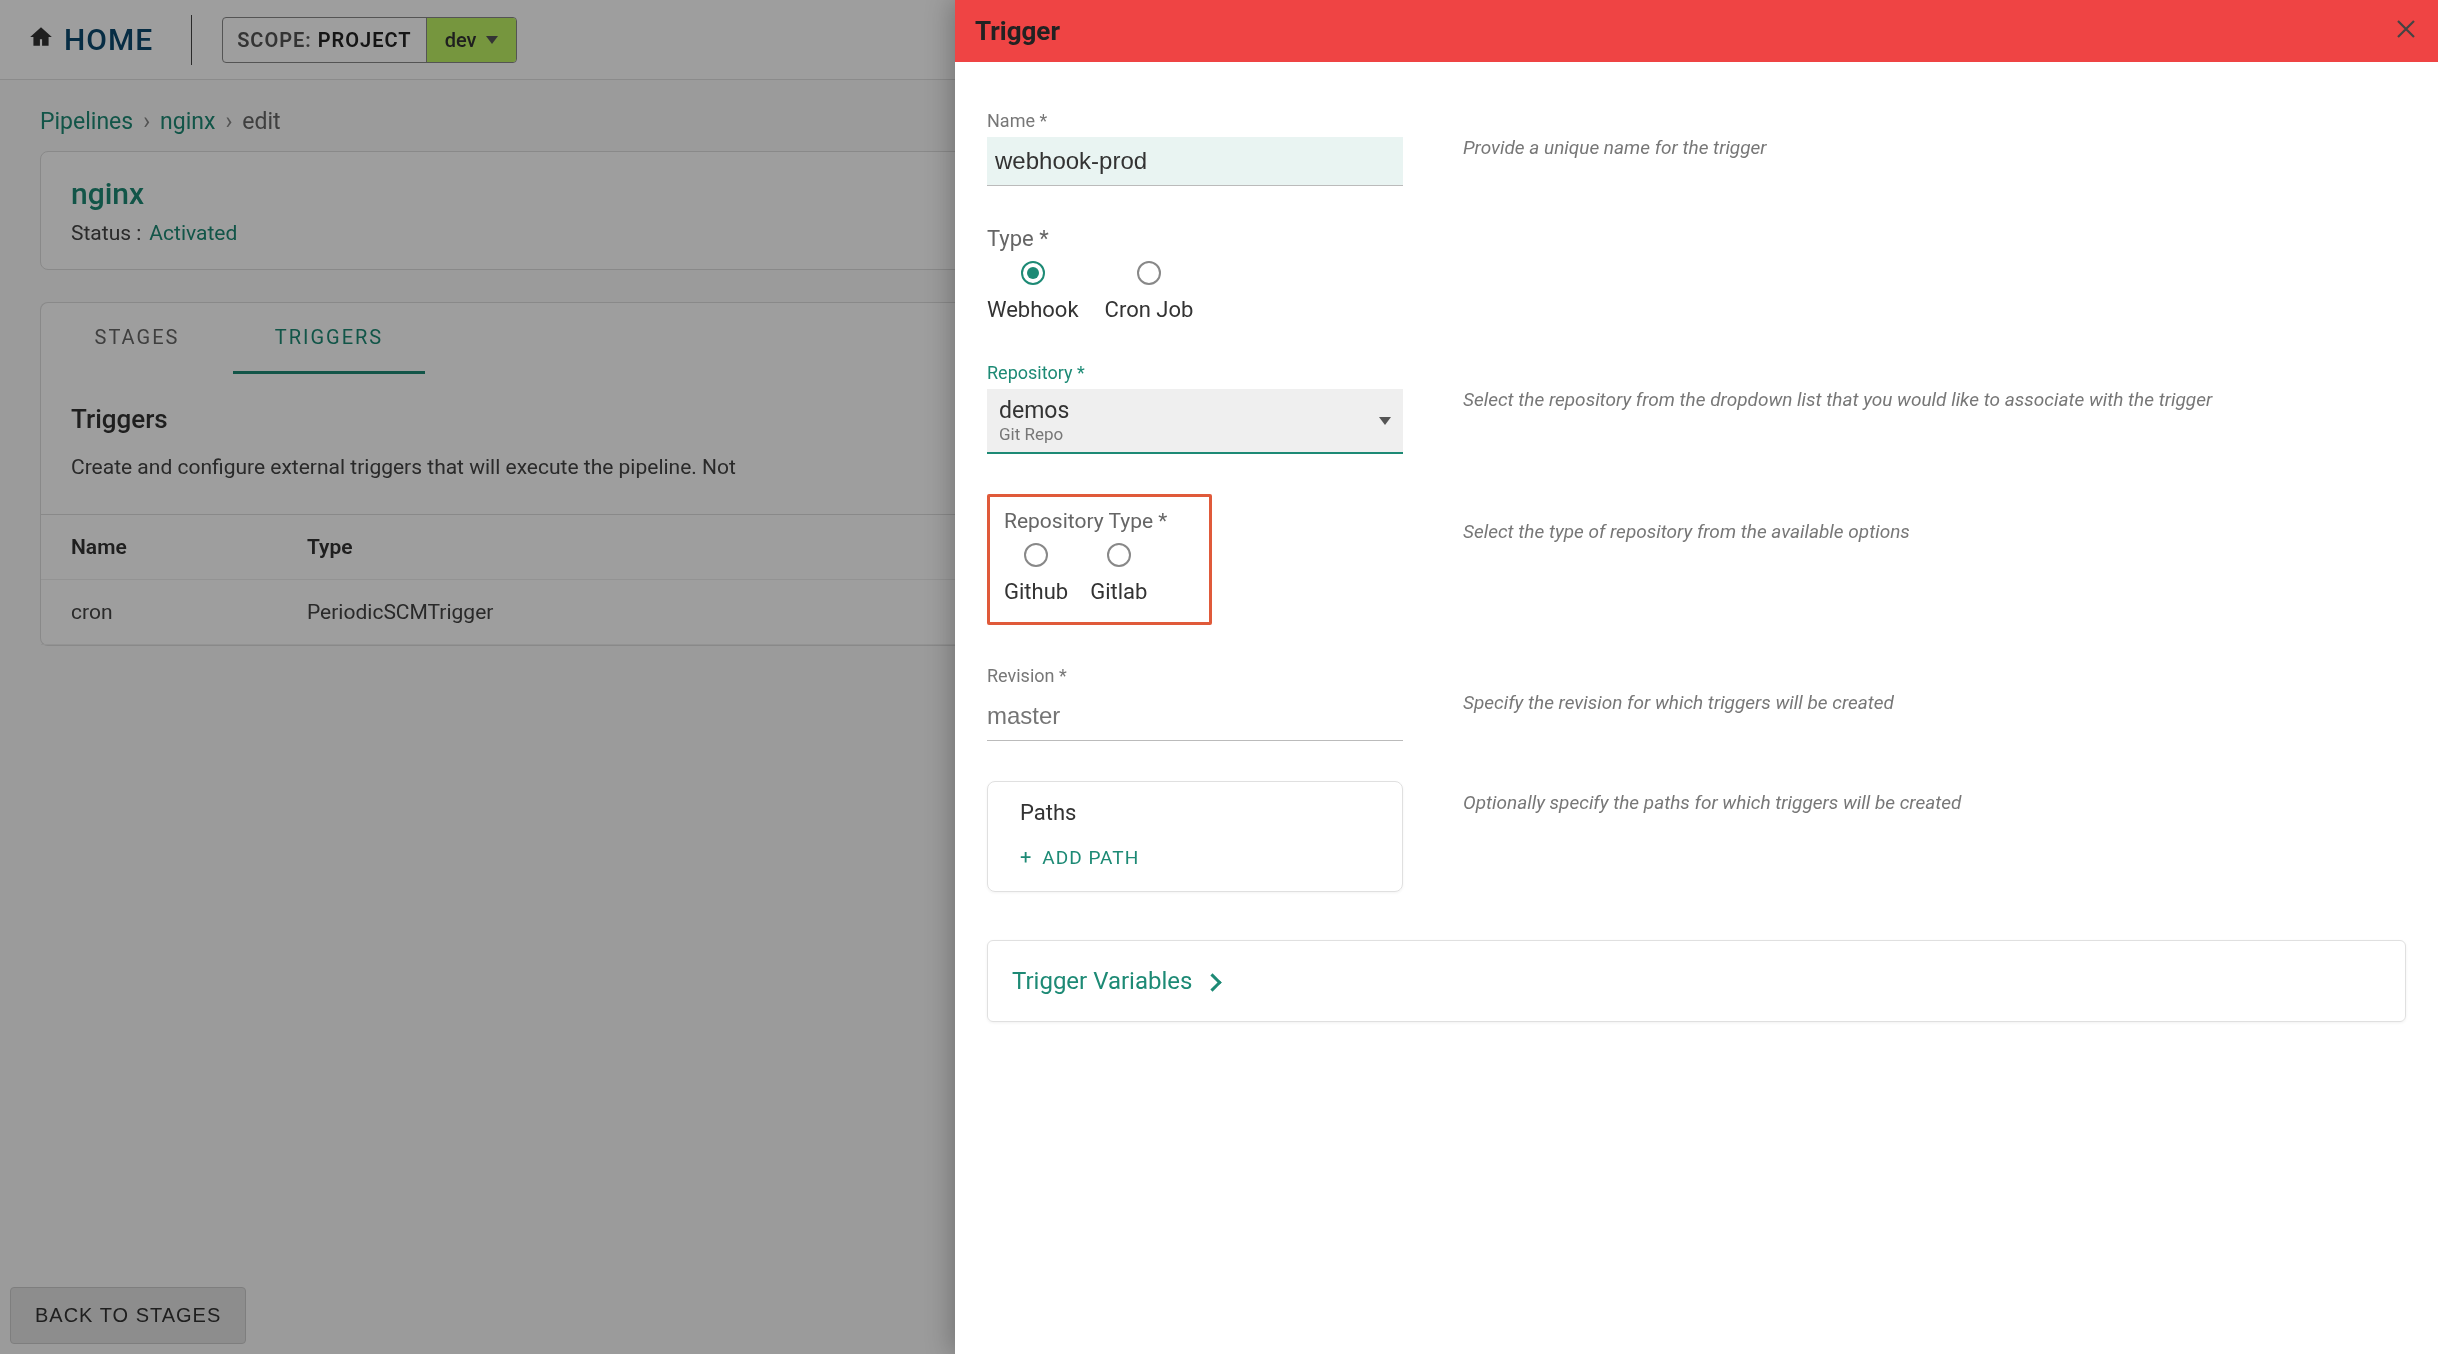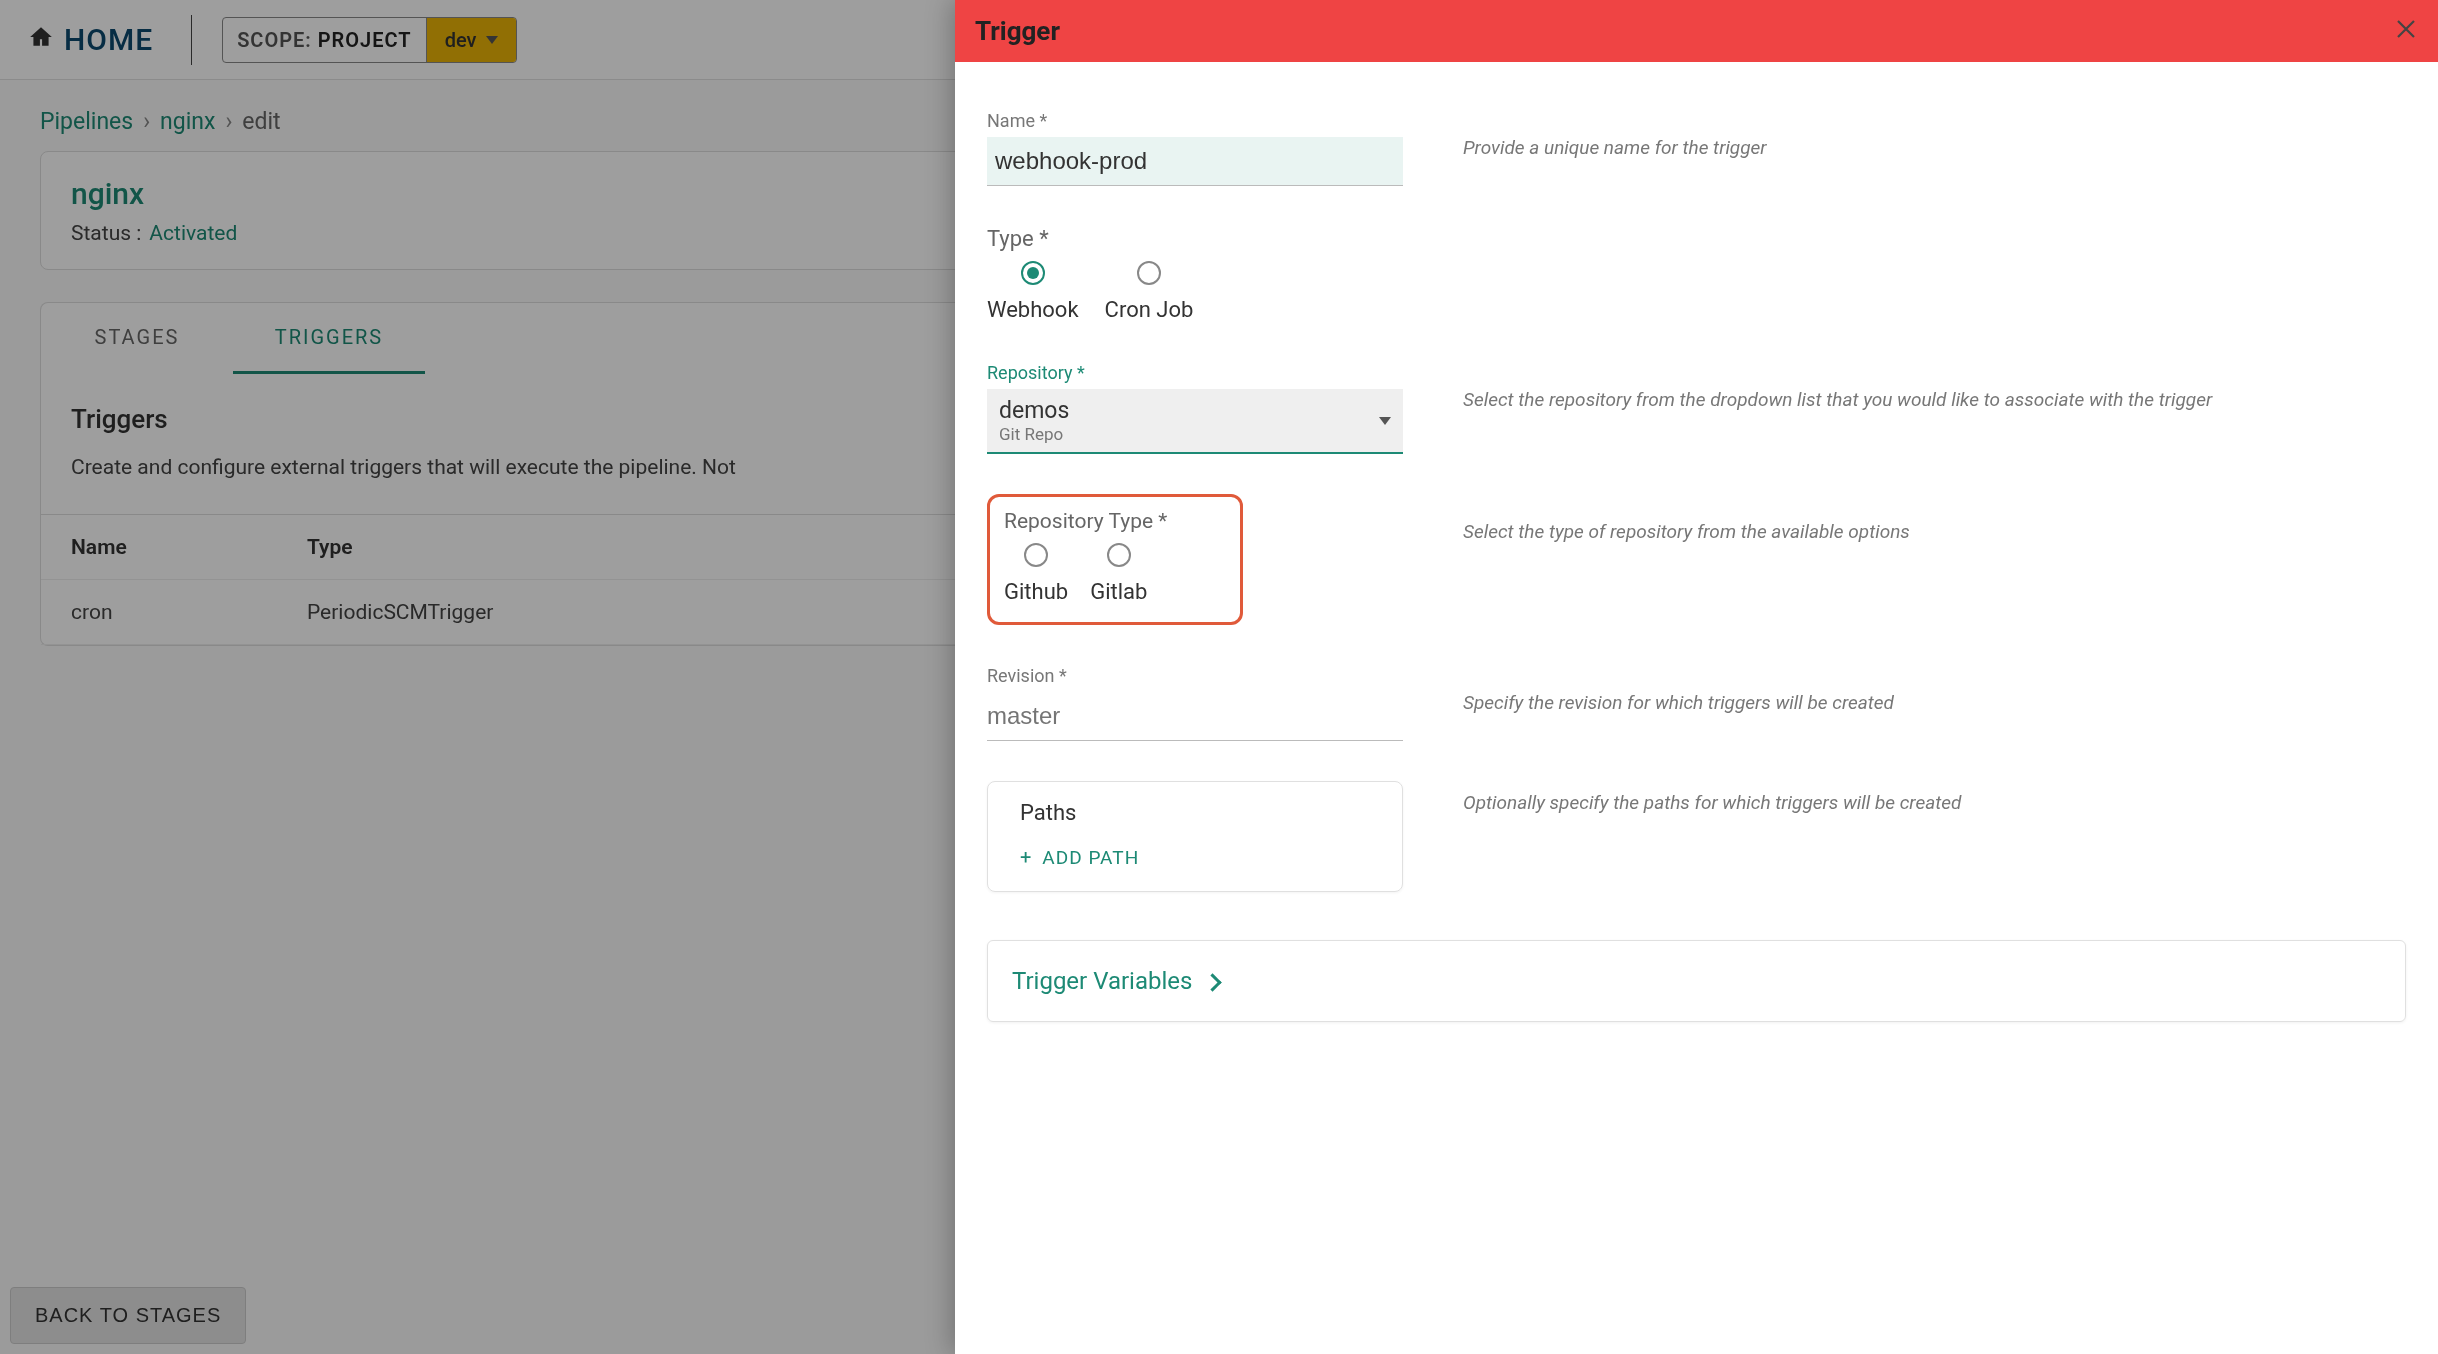--- a/index.html
+++ b/index.html
@@ -58,21 +58,21 @@
       font-weight: 600;
       color: #555;
       letter-spacing: 1px;
     }
     .scope-label .value {
       color: #222;
       margin-left: 6px;
     }
     .scope-select {
       border-left: 1px solid #888;
-      background: #eab308;
+      background: #bef264;
       padding: 0 18px;
       display: flex;
       align-items: center;
       gap: 10px;
       font-size: 20px;
       font-weight: 500;
       color: #333;
     }
     .caret-down {
       width: 0; height: 0;
@@ -300,22 +300,22 @@
     }
     .select-inner {
       display: flex;
       flex-direction: column;
     }
     .select-value { font-size: 23px; color: #333; }
     .select-sub { font-size: 17px; color: #777; }
     .repo-type-box {
       border: 3px solid #e05a3a;
       padding: 12px 14px 18px 14px;
-      width: 256px;
-      border-radius: 12px;
+      width: 225px;
+      border-radius: 2px;
     }
     .paths-box {
       border: 1px solid #e0e0e0;
       border-radius: 8px;
       padding: 18px 20px 22px 32px;
       box-shadow: 0 1px 3px rgba(0,0,0,0.05);
     }
     .paths-title {
       font-size: 22px;
       color: #333;

